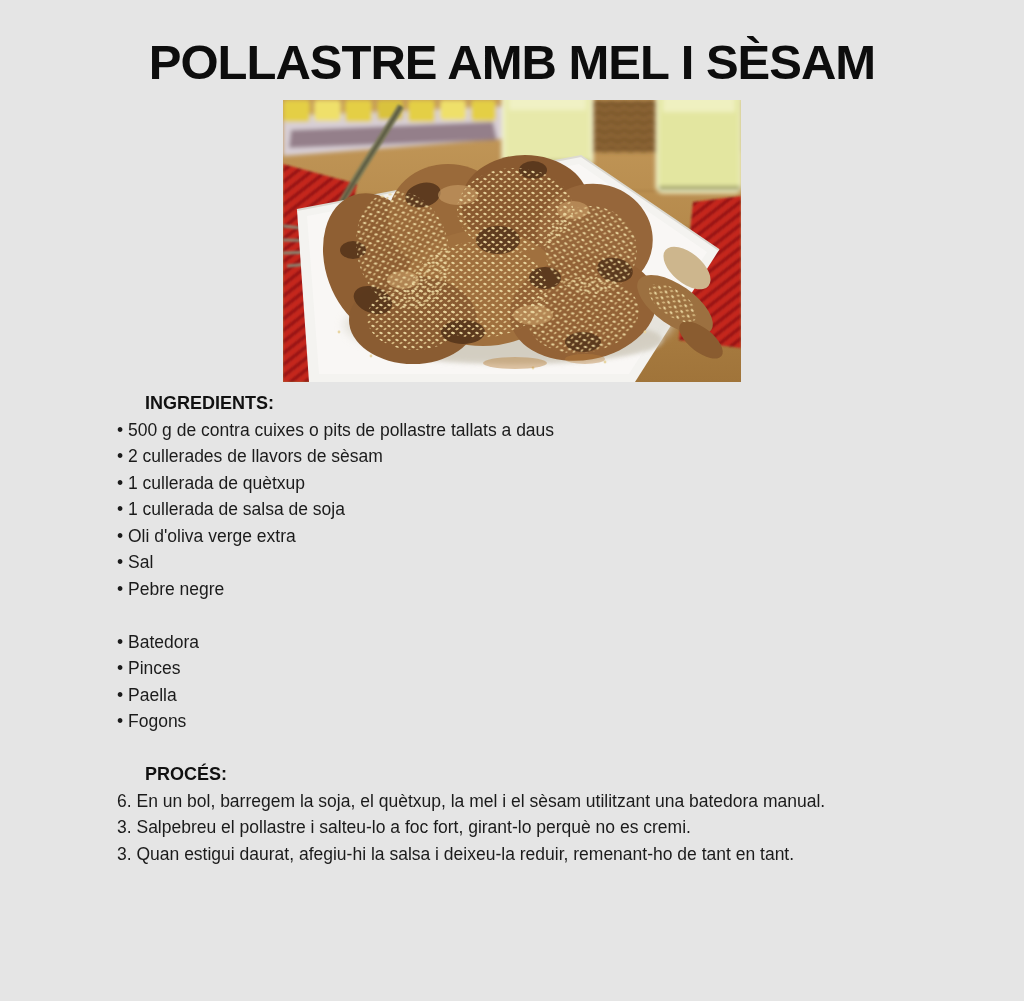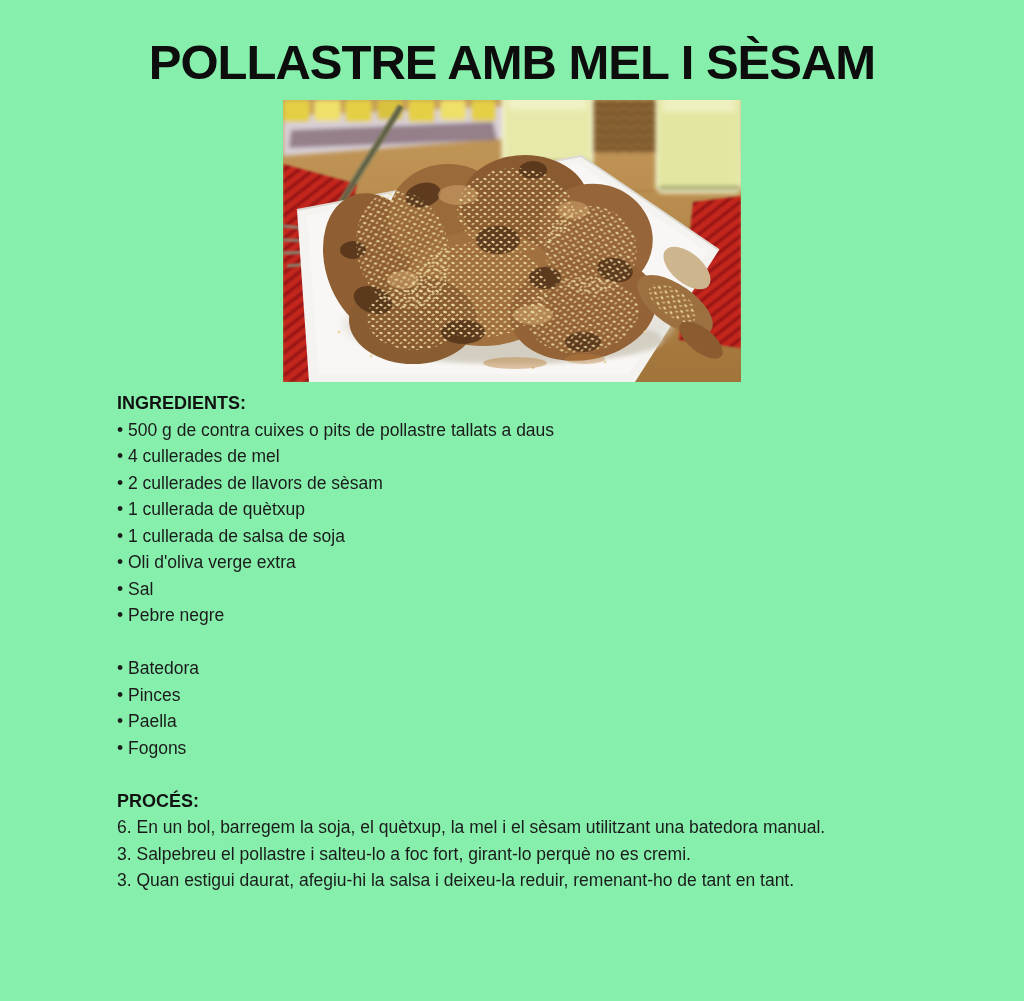--- a/index.html
+++ b/index.html
@@ -1,20 +1,20 @@
 <!DOCTYPE html>
 <html><head>
 <meta charset="utf-8">
 <style>
   * { margin:0; padding:0; box-sizing:border-box; }
   html,body { background:#ffffff; }
   .page {
     position:relative;
     width:1024px; height:1001px;
-    background:#86efac;
+    background:#e5e5e5;
     font-family:"Liberation Sans", sans-serif;
     color:#1b1b1b;
     overflow:hidden;
   }
   .title {
     padding-top:34px;
     text-align:center;
     font-size:49px;
     font-weight:bold;
     letter-spacing:-1px;
@@ -34,20 +34,21 @@
     font-size:17.5px;
     line-height:26.5px;
   }
   .section { margin:0; }
   .section + .section { margin-top:26.5px; }
   .section h2 {
     font-size:18px;
     font-weight:bold;
     line-height:26.5px;
     color:#111;
+    margin-left:28px;
   }
   .line { line-height:26.5px; white-space:nowrap; }
 </style>
 </head>
 <body>
 
 <div class="page">
 
   <h1 class="title">POLLASTRE AMB MEL I SÈSAM</h1>
 
@@ -200,21 +201,20 @@
         <ellipse cx="302" cy="259" rx="20" ry="5" fill="#b8803c" opacity="0.4"></ellipse>
       </g>
     </svg>
   </div>
 
   <div class="content">
 
     <div class="section">
       <h2>INGREDIENTS:</h2>
       <div class="line">• 500 g de contra cuixes o pits de pollastre tallats a daus</div>
-      <div class="line">• 4 cullerades de mel</div>
       <div class="line">• 2 cullerades de llavors de sèsam</div>
       <div class="line">• 1 cullerada de quètxup</div>
       <div class="line">• 1 cullerada de salsa de soja</div>
       <div class="line">• Oli d'oliva verge extra</div>
       <div class="line">• Sal</div>
       <div class="line">• Pebre negre</div>
     </div>
 
     <div class="section">
       <div class="line">• Batedora</div>

